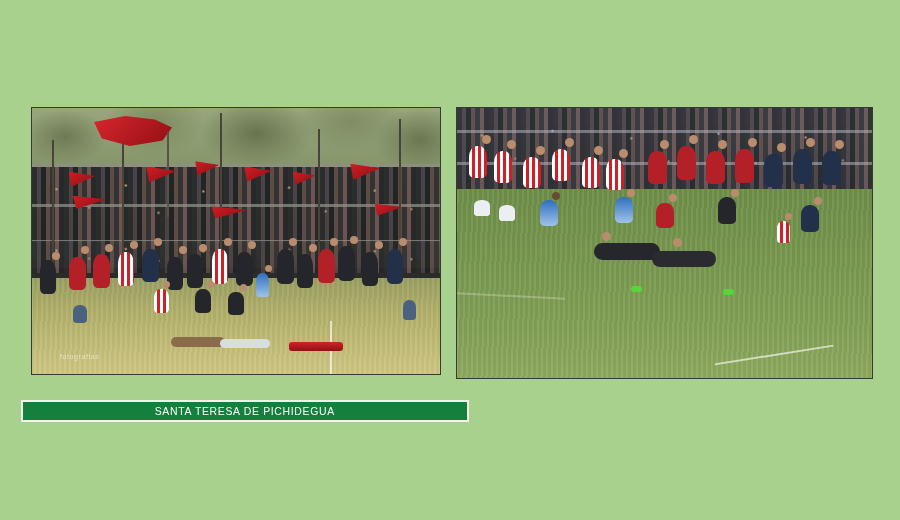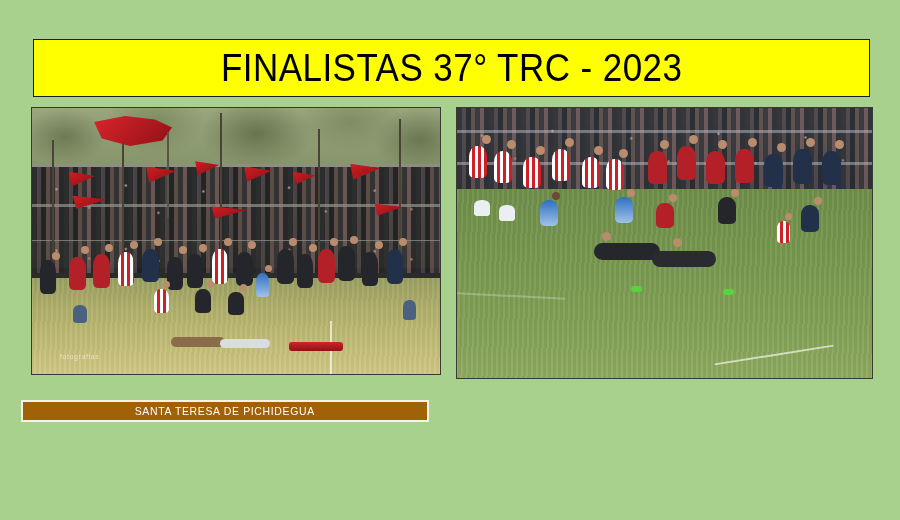--- a/index.html
+++ b/index.html
@@ -202,22 +202,22 @@
     position: absolute;
     height: 22px;
     box-sizing: border-box;
     display: flex;
     align-items: center;
     justify-content: center;
   }
   .caption-left {
     left: 21px;
     top: 400px;
-    width: 408px;
-    background: #a16207;
+    width: 448px;
+    background: #15803d;
     border: 2px solid #f4f3ea;
   }
   .caption-right {
     left: 459px;
     top: 400px;
     width: 414px;
     background: #2e75b6;
     border: 2px solid #4f4a48;
   }
   .caption-text {
@@ -227,23 +227,20 @@
     letter-spacing: 0.7px;
     white-space: nowrap;
     transform: scaleX(0.95);
   }
 </style>
 </head>
 <body>
 
 <div id="poster">
 
-  <div class="title-banner">
-    <span class="title-text">FINALISTAS 37° TRC - 2023</span>
-  </div>
 
   <div class="photo photo-left">
     <div class="scene">
 
       <div class="sky-trees" style="height:60%;"></div>
 
       <div class="crowd-band" style="top:22%;height:28%;"></div>
       <div class="rail" style="top:21%;"></div>
       <div class="rail" style="top:36%;"></div>
       <div class="rail" style="top:49.5%;"></div>

